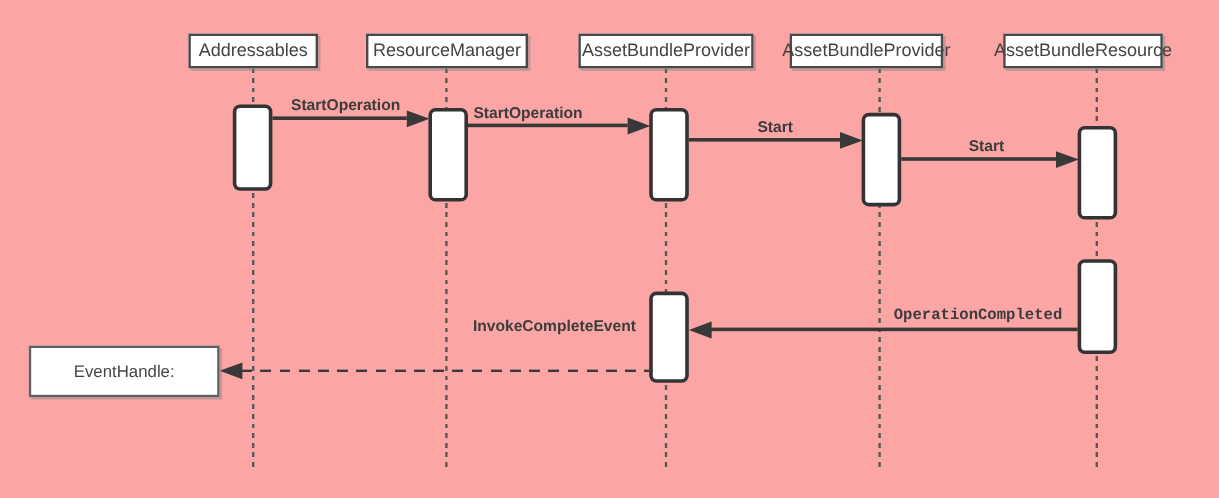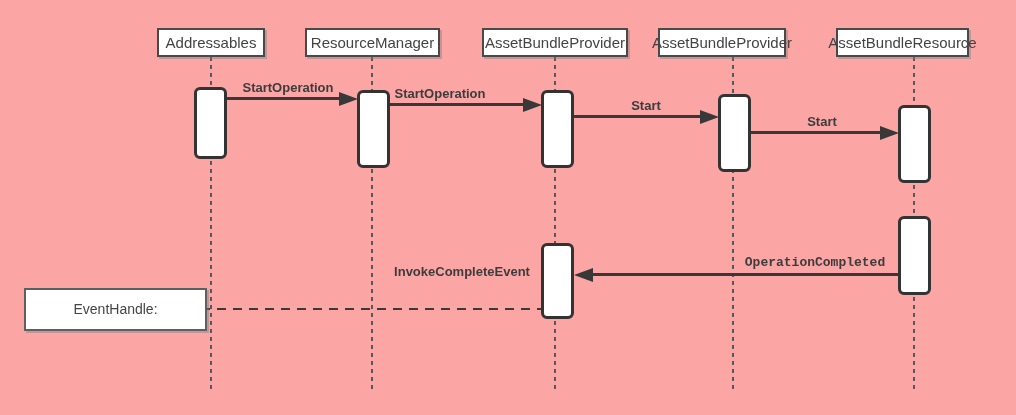--- a/index.html
+++ b/index.html
@@ -162,17 +162,17 @@
     <div class="arrow-left" style="left:574px; top:268px;"></div>
     <div class="msg-line" style="left:592px; top:273px; width:306px;"></div>
   </div>
 
   <div>
     <span class="msg-label" style="left:462px; top:264px;">InvokeCompleteEvent</span>
     <div class="arrow-left" style="left:183px; top:302px;"></div>
     <div class="msg-line-dashed" style="left:201px; top:308px; width:340px;"></div>
   </div>
 
-  <div class="note-box" style="left:24px; top:288px; width:183px; height:43px;">
+  <div class="note-box" style="left:24px; top:288px; width:159px; height:43px;">
     <span>EventHandle:</span>
   </div>
 
 </div>
 
 </body></html>

